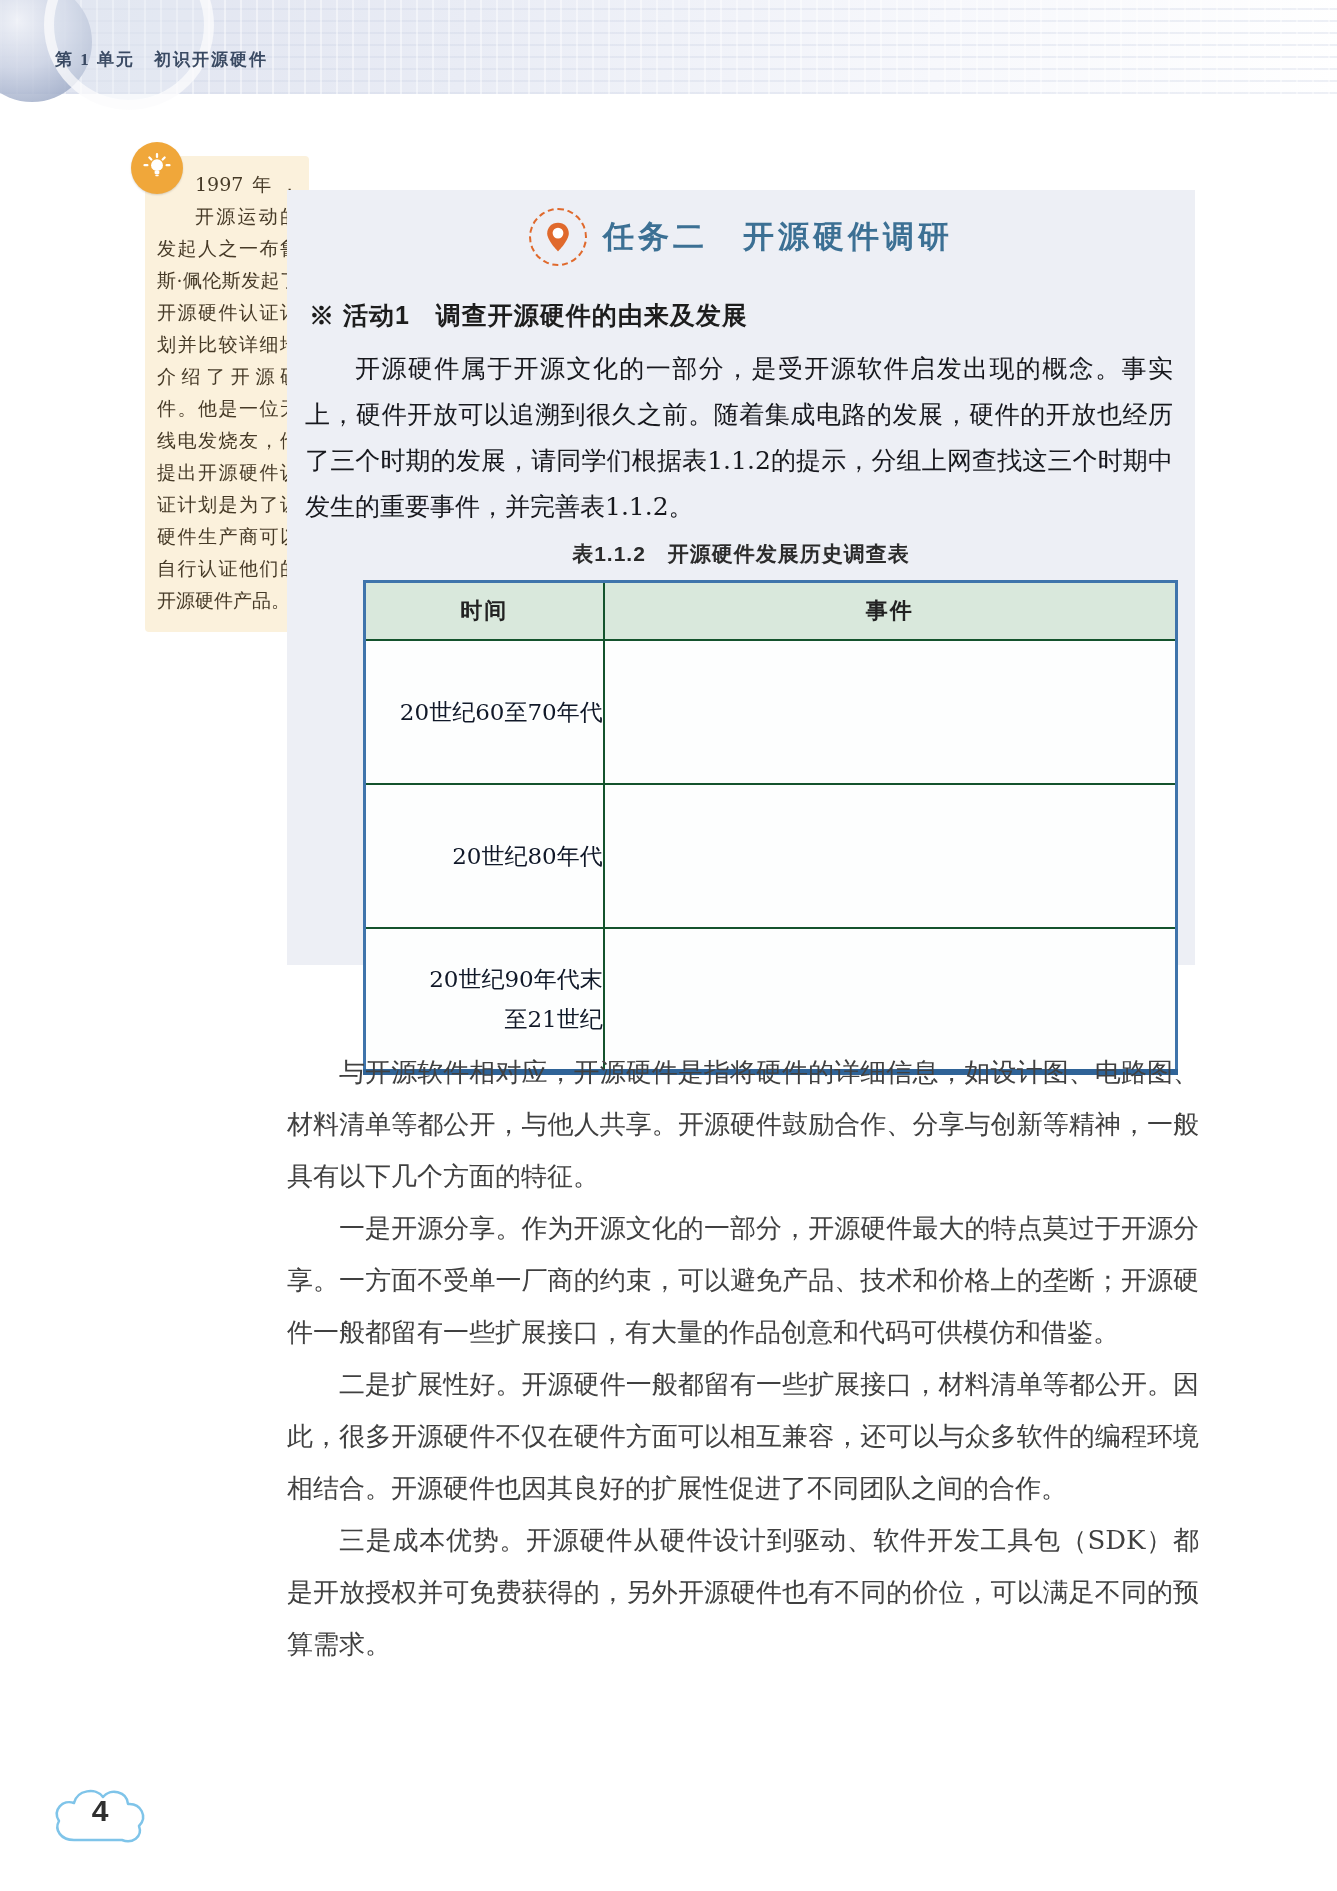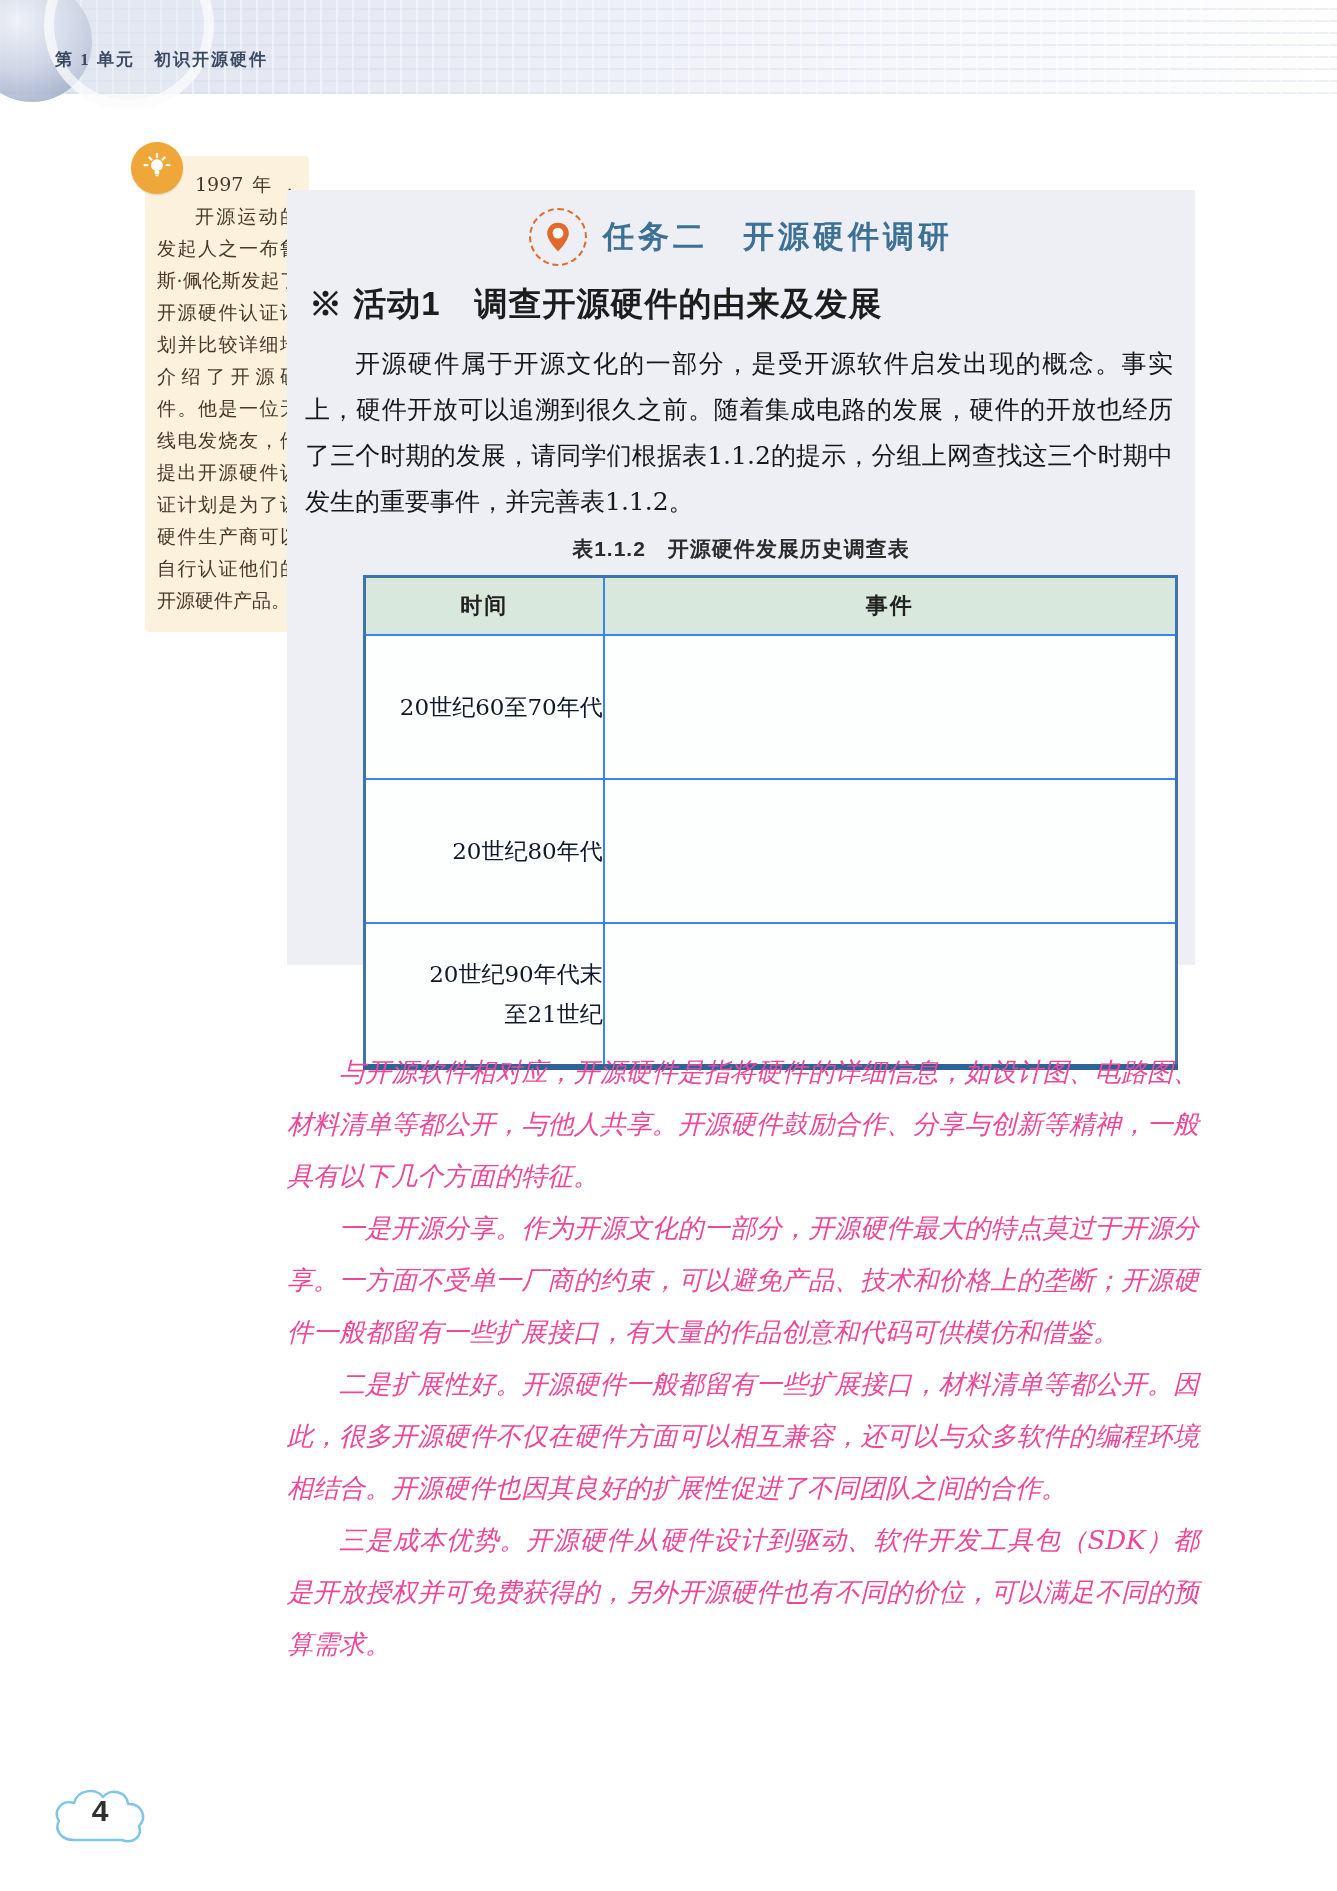--- a/index.html
+++ b/index.html
@@ -96,23 +96,23 @@
     flex: 0 0 auto;
   }
   .task-title {
     font-family: "Liberation Sans", sans-serif;
     font-size: 31px;
     font-weight: bold;
     color: #3c7094;
     letter-spacing: 4px;
   }
   .activity-heading {
-    margin: 16px 0 0 22px;
-    font-family: "Liberation Sans", sans-serif;
-    font-size: 33px;
+    margin: 33px 0 0 22px;
+    font-family: "Liberation Sans", sans-serif;
+    font-size: 25px;
     font-weight: bold;
     color: #1d1d1d;
     letter-spacing: 1px;
   }
   .task-intro {
     margin: 14px 22px 0 18px;
     font-size: 25px;
     line-height: 46px;
     color: #17181d;
     text-align: justify;
@@ -130,21 +130,21 @@
   .survey-table {
     margin: 12px 0 0 76px;
     width: 815px;
     border-collapse: collapse;
     background: #fdfefe;
     border-top: 3px solid #3f74ab;
     border-left: 3px solid #3f74ab;
     border-right: 3px solid #3f74ab;
     border-bottom: 6px solid #2f6397;
   }
-  .survey-table th, .survey-table td { border: 2px solid #3b82f6; }
+  .survey-table th, .survey-table td { border: 2px solid #14532d; }
   .survey-table th {
     background: #d9e8dc;
     height: 58px;
     font-family: "Liberation Sans", sans-serif;
     font-size: 22px;
     font-weight: bold;
     color: #222222;
     letter-spacing: 2px;
   }
   .survey-table td { height: 144px; text-align: right; }
@@ -180,24 +180,23 @@
     font-family: "Liberation Sans", sans-serif;
     font-size: 31px;
     font-weight: bold;
     color: #3c7094;
     letter-spacing: 2px;
   }
   .section-body { margin-top: 24px; }
   .section-body p {
     font-size: 26px;
     line-height: 52px;
-    color: #ec4899;
+    color: #404040;
     text-align: justify;
     text-indent: 2em;
-    font-style: italic;
   }
 
   
   .page-footer {
     position: absolute;
     left: 50px; top: 1782px;
     width: 100px; height: 72px;
   }
   .cloud-wrap { position: relative; width: 100%; height: 100%; }
   .page-number {

